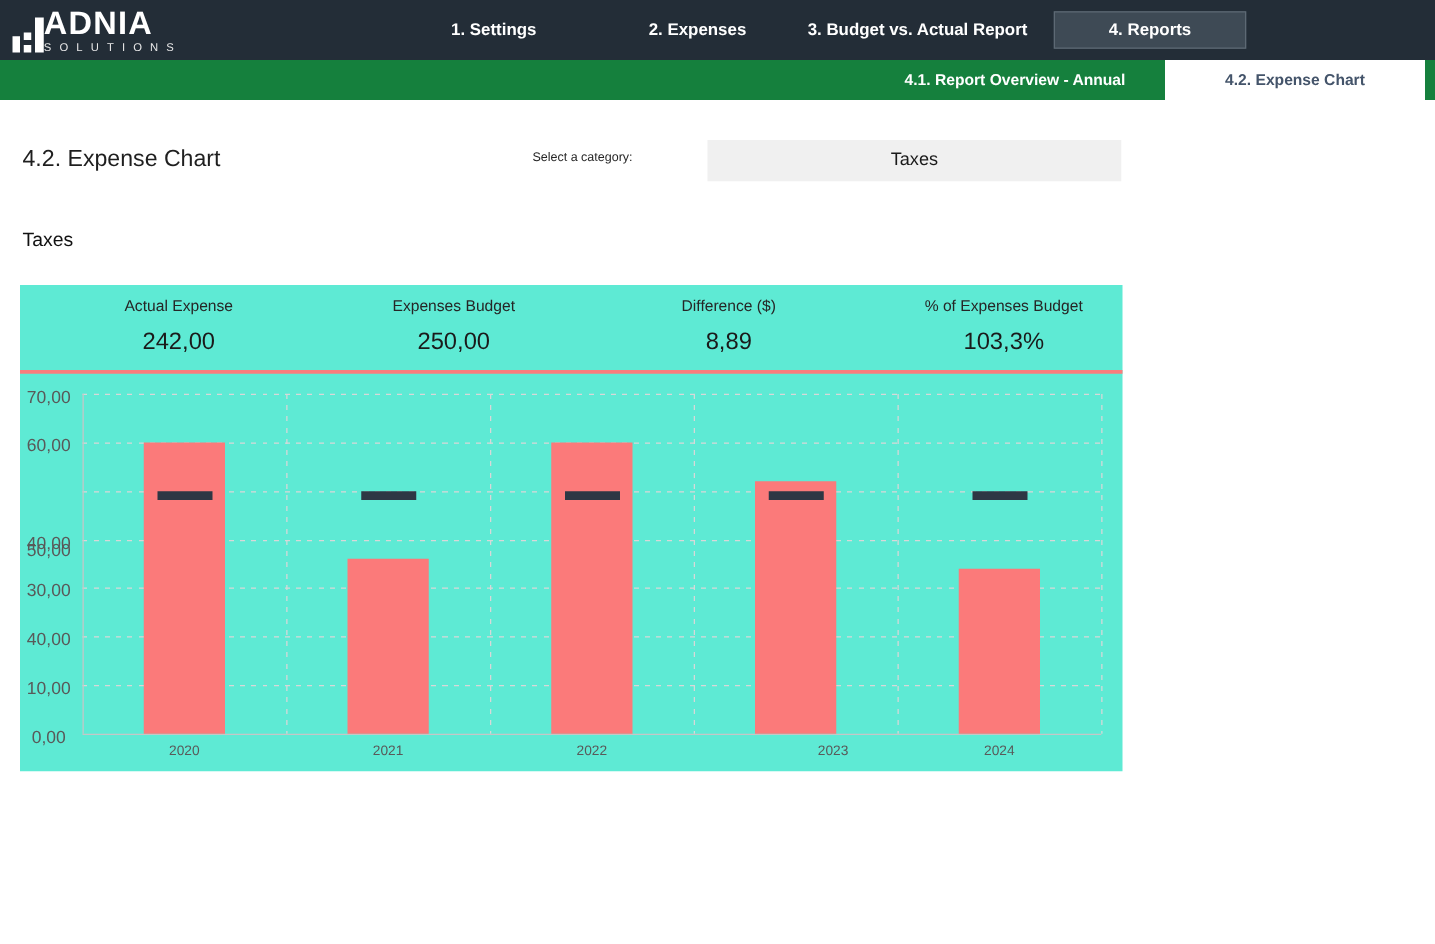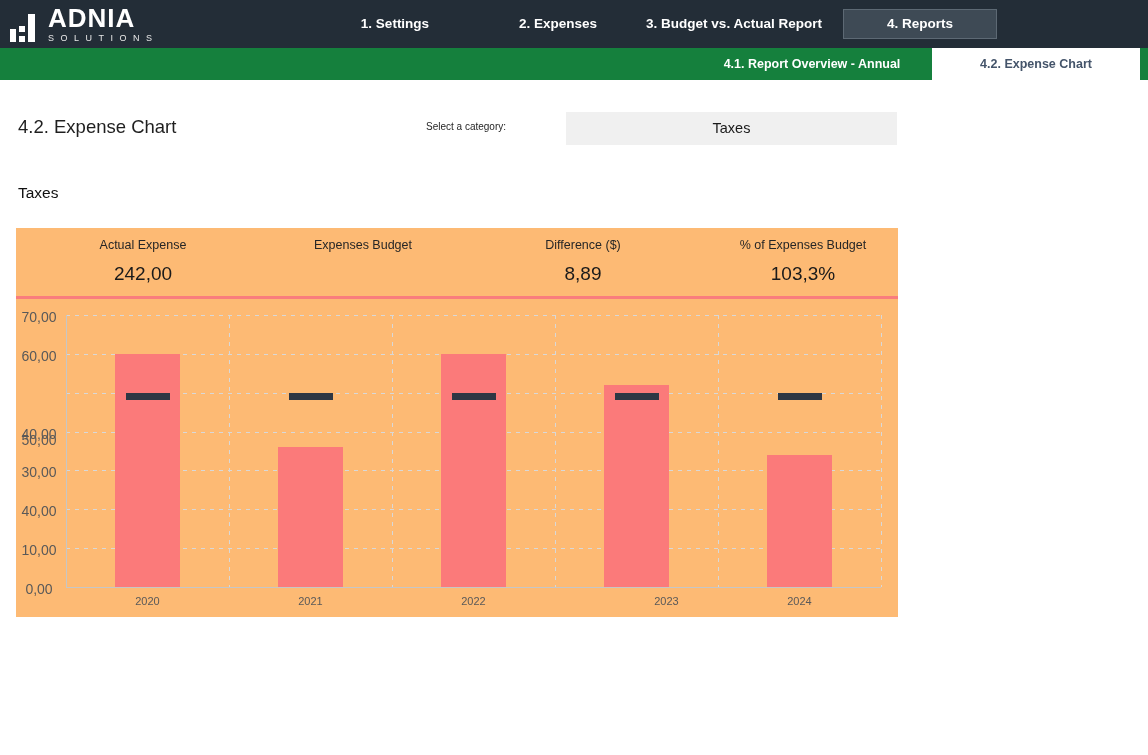--- a/index.html
+++ b/index.html
@@ -2,21 +2,21 @@
 <html><head>
 <meta charset="utf-8">
 <style>
   * { margin: 0; padding: 0; box-sizing: border-box; }
   html, body { width: 1148px; height: 755px; background: #ffffff;
     font-family: "Liberation Sans", sans-serif; overflow: hidden; }
 
   
   .topnav { position: absolute; left: 0; top: 0; width: 1148px; height: 48px;
     background: #232d37; }
-  .logo { position: absolute; left: 10px; top: 5px; display: flex; align-items: flex-end; gap: 13px; }
+  .logo { position: absolute; left: 10px; top: 5px; display: flex; align-items: flex-end; gap: 0; }
   .logo-icon { display: flex; align-items: flex-end; gap: 3px; height: 28px; padding-bottom: 1px; }
   .logo-icon .bar-short { width: 6px; height: 13px; background: #fff; }
   .logo-icon .bar-dots { display: flex; flex-direction: column; gap: 4px; }
   .logo-icon .bar-dots span { width: 6px; height: 6px; background: #fff; display: block; }
   .logo-icon .bar-tall { width: 7px; height: 28px; background: #fff; }
   .logo-text { line-height: 1; }
   .logo-name { color: #fff; font-size: 26px; font-weight: bold; letter-spacing: 1px; }
   .logo-tagline { color: #e8e8e8; font-size: 9px; letter-spacing: 6.5px; margin-top: 3px; }
 
   .nav-item { position: absolute; top: 0; height: 48px; line-height: 48px;
@@ -40,21 +40,21 @@
   .category-label { position: absolute; left: 370px; top: 121px; width: 192px;
     text-align: center; font-size: 10px; color: #262626; }
   .category-select { position: absolute; left: 566px; top: 112px; width: 331px; height: 33px;
     background: #f0f0f0; text-align: center; line-height: 33px; font-size: 14.5px;
     color: #1a1a1a; cursor: pointer; }
   .section-heading { position: absolute; left: 18px; top: 184px; font-size: 15.5px;
     font-weight: 400; color: #111; }
 
   
   .panel { position: absolute; left: 16px; top: 228px; width: 882px; height: 389px;
-    background: #fdba74; }
+    background: #5eead4; }
   .stat { position: absolute; top: 0; width: 220px; text-align: center; }
   .stat-label { font-size: 12.5px; color: #262626; margin-top: 10px; }
   .stat-value { font-size: 19px; color: #1a1a1a; margin-top: 11px; }
   .red-divider { position: absolute; left: 0; top: 68px; width: 882px; height: 3px;
     background: #f97d7d; }
 
   
   .chart-area { position: absolute; left: 0; top: 70px; width: 882px; height: 319px; }
   .gridline-h { position: absolute; height: 1px;
     background: repeating-linear-gradient(90deg, #d8d8d8 0 4px, transparent 4px 9px); }
@@ -101,20 +101,21 @@
 <div class="category-select">Taxes</div>
 <div class="section-heading">Taxes</div>
 
 <section class="panel">
   <div class="stat" style="left:17px">
     <div class="stat-label">Actual Expense</div>
     <div class="stat-value">242,00</div>
   </div>
   <div class="stat" style="left:237px">
     <div class="stat-label">Expenses Budget</div>
+    <div class="stat-value">250,00</div>
   </div>
   <div class="stat" style="left:457px">
     <div class="stat-label">Difference ($)</div>
     <div class="stat-value">8,89</div>
   </div>
   <div class="stat" style="left:677px">
     <div class="stat-label">% of Expenses Budget</div>
     <div class="stat-value">103,3%</div>
   </div>
   <div class="red-divider"></div>

